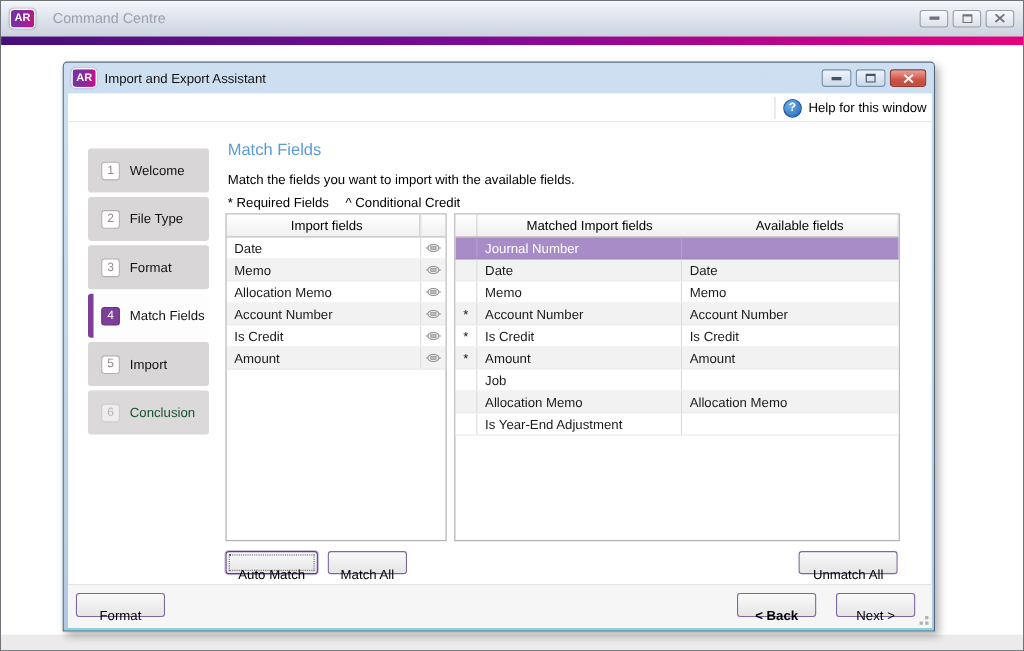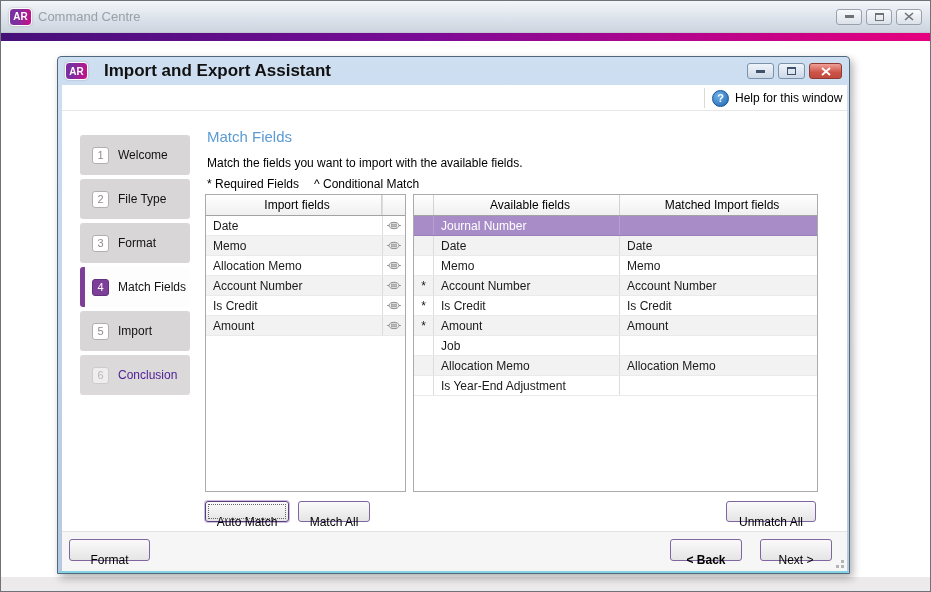--- a/index.html
+++ b/index.html
@@ -2,37 +2,37 @@
 <html><head>
 <meta charset="utf-8">
 <style>
   * { margin:0; padding:0; box-sizing:border-box; }
   html,body { width:931px; height:592px; }
   body { font-family:"Liberation Sans", sans-serif; font-size:12px; color:#1a1a1a; background:#fff; }
 
   
   .window { position:absolute; inset:0; width:931px; height:592px; border:1px solid #6f7276; background:#fff; overflow:hidden; }
   .titlebar { position:relative; height:32px; background:linear-gradient(#f3f6fa,#dde3eb 55%,#ccd4df); display:flex; align-items:center; padding:0 8px; border-bottom:1px solid #c2c9d2; }
-  .win-title { margin-left:6px; color:#9aa0a8; font-size:13px; }
+  .win-title { margin-left:16px; color:#9aa0a8; font-size:13px; }
   .ar-logo { width:23px; height:18px; border-radius:4px; background:linear-gradient(100deg,#7c2fa0 35%,#cb0e86); border:1px solid #ffffff; color:#fff; font-weight:bold; font-size:10px; display:flex; align-items:center; justify-content:center; box-shadow:0 0 2px rgba(0,0,0,.25); }
   .win-controls { margin-left:auto; display:flex; }
   .wbtn { width:26px; height:16px; margin-left:4px; border:1px solid #99a1ad; border-radius:3px; background:linear-gradient(#f8fafc,#dce2ea); display:flex; align-items:center; justify-content:center; cursor:default; }
   .g-min { width:9px; height:3px; background:#6d7277; }
   .g-max { width:9px; height:8px; border:1px solid #6d7277; border-top:2px solid #6d7277; }
   .brandbar { height:8px; background:linear-gradient(90deg,#45107a 0%,#7a0b96 45%,#b2058c 72%,#e6007e 100%); }
   .client { position:relative; height:552px; background:#fff; }
   .bottom-shade { position:absolute; left:0; right:0; bottom:0; height:16px; background:#eceaeb; }
 
   
   .dialog { position:absolute; left:56px; top:15px; width:793px; height:518px;
             background:linear-gradient(#cfdff2,#b4c9e1); border:1px solid #51677e; border-radius:4px 4px 0 0;
             box-shadow:3px 4px 8px rgba(0,0,0,.3); }
   .dialog::after { content:""; position:absolute; left:1px; right:1px; bottom:0; height:2px; background:#85d2e2; }
   .dlg-titlebar { position:relative; height:28px; display:flex; align-items:center; padding:0 7px; }
-  .dlg-title { margin-left:16px; font-size:17px; color:#111;font-weight:bold; }
+  .dlg-title { margin-left:7px; font-size:12px; color:#111; }
   .dbtn { width:27px; height:16px; margin-left:4px; border:1px solid #7a92ac; border-radius:3px; background:linear-gradient(#eff4fa,#cdd9e8); display:flex; align-items:center; justify-content:center; cursor:default; }
   .dbtn.close { width:33px; border-color:#8e3b33; background:linear-gradient(#f0a097,#cd5347 60%,#c04a3e); }
   .dg-min { width:9px; height:3px; background:#3f5269; }
   .dg-max { width:9px; height:8px; border:1px solid #3f5269; border-top:2px solid #3f5269; }
   .dlg-client { position:absolute; left:4px; top:28px; width:785px; height:486px; background:#fff; overflow:hidden; }
 
   
   .help-row { position:absolute; left:0; top:0; right:0; height:26px; background:#fff; border-bottom:1px solid #e7e7e7; }
   .help-sep { position:absolute; left:642px; top:3px; width:1px; height:20px; background:#d9d9d9; }
   .help-btn { position:absolute; left:650px; top:2px; height:22px; display:flex; align-items:center; cursor:default; }
@@ -40,21 +40,21 @@
   .help-lbl { margin-left:6px; font-size:12px; color:#000; }
 
   
   .tab { position:absolute; left:18px; width:110px; height:40px; background:#d9d6d7; border-radius:3px; display:flex; align-items:center; cursor:default; }
   .tab .num { width:17px; height:17px; margin-left:12px; background:#fff; border:1px solid #b3afaf; border-radius:3px; color:#8f8b8b; font-size:11px; display:flex; align-items:center; justify-content:center; flex:none; }
   .tab .lbl { margin-left:9px; font-size:12px; color:#121212; white-space:nowrap; }
   .tab.active { background:#fdfdfd; }
   .tab.active::before { content:""; position:absolute; left:0; top:0; bottom:0; width:5px; background:#7d3f98; border-radius:3px 0 0 3px; }
   .tab.active .num { background:#7d3f98; border-color:#63327f; color:#fff; }
   .tab.disabled { background:#dcd9da; }
-  .tab.disabled .lbl { color:#4c1d95; }
+  .tab.disabled .lbl { color:#14532d; }
   .tab.disabled .num { color:#b9b5b7; border-color:#cfcbcd; background:#efedee; }
 
   
   .heading { position:absolute; left:145px; top:43px; font-size:15px; color:#5b9bd5; }
   .desc { position:absolute; left:145px; top:71px; font-size:12px; color:#000; }
   .legend { position:absolute; left:145px; top:92px; display:flex; gap:15px; font-size:12px; color:#000; }
 
   .tbl { position:absolute; top:109px; background:#fff; border:1px solid #ababab; overflow:hidden; }
   .tbl-import { left:143px; width:201px; height:298px; }
   .tbl-match  { left:351px; width:405px; height:298px; }
@@ -169,21 +169,21 @@
         </div>
         <div class="tab disabled" style="top:270px">
           <span class="num">6</span>
           <span class="lbl">Conclusion</span>
         </div>
 
         <div class="heading">Match Fields</div>
         <div class="desc">Match the fields you want to import with the available fields.</div>
         <div class="legend">
           <span>* Required Fields</span>
-          <span>^ Conditional Match</span>
+          <span>^ Conditional Credit</span>
         </div>
 
         <div class="tbl tbl-import">
           <div class="thead">
             <div class="hcell c-name hsep">Import fields</div>
             <div class="hcell c-icon"></div>
           </div>
           <div class="trow">
             <div class="tcell c-name">Date</div>
             <div class="tcell c-icon">
@@ -242,22 +242,22 @@
                   <ellipse cx="7" cy="4.5" rx="5" ry="3.2" fill="#f2f2f2" stroke="#8b8b8b"></ellipse>
                   <rect x="4.6" y="3.1" width="4.8" height="2.8" fill="#bdbdbd" stroke="#8b8b8b" stroke-width="0.6"></rect>
                 </svg>
               </div>
           </div>
         </div>
 
         <div class="tbl tbl-match">
           <div class="thead">
             <div class="hcell h-mark hsep"></div>
+            <div class="hcell c-match">Matched Import fields</div>
             <div class="hcell h-avail hsep">Available fields</div>
-            <div class="hcell c-match">Matched Import fields</div>
           </div>
           <div class="trow selected">
             <div class="tcell c-mark"></div>
             <div class="tcell c-avail">Journal Number</div>
             <div class="tcell c-match"></div>
           </div>
           <div class="trow stripe">
             <div class="tcell c-mark"></div>
             <div class="tcell c-avail">Date</div>
             <div class="tcell c-match">Date</div>

